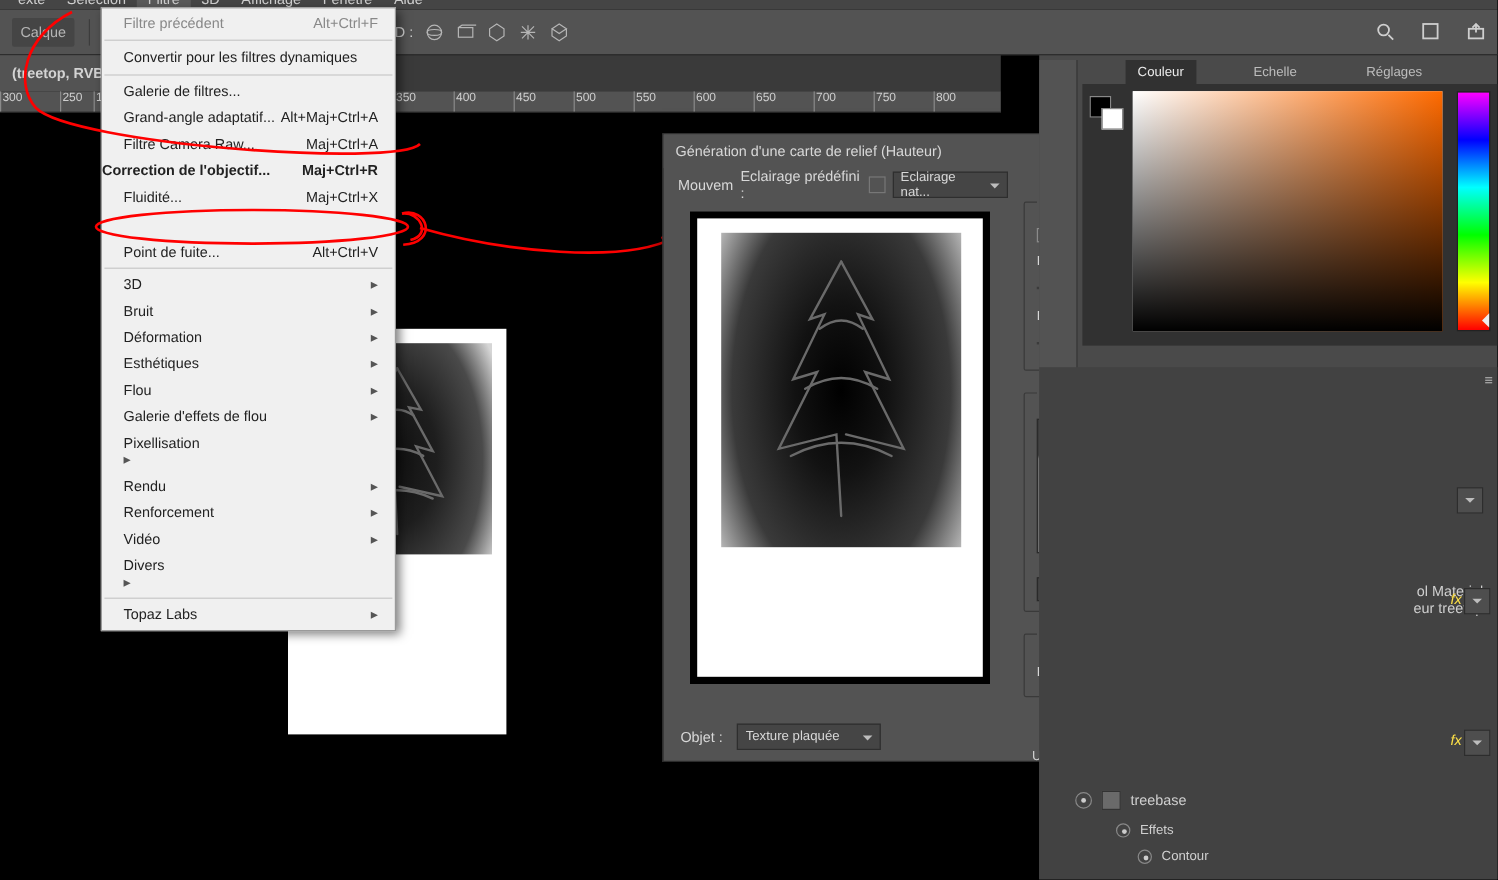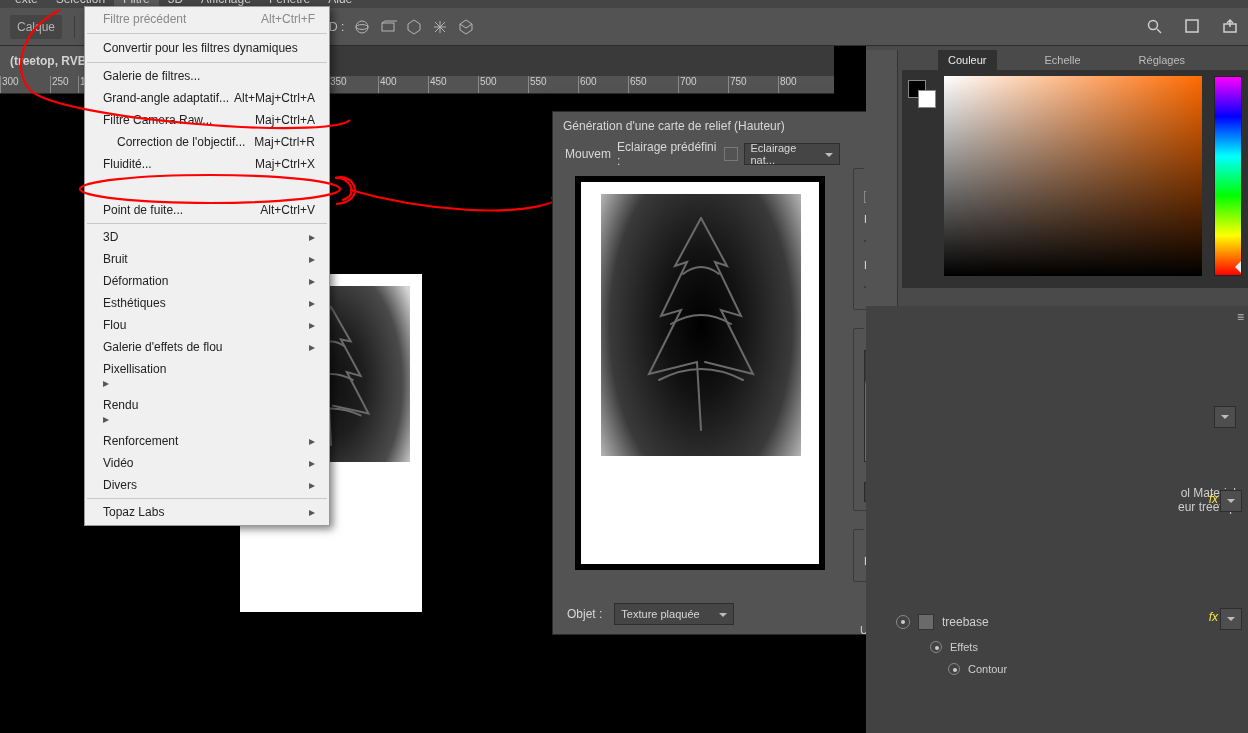--- a/index.html
+++ b/index.html
@@ -154,21 +154,21 @@
     background: linear-gradient(to bottom, #ff00ff, #8000ff, #0000ff, #0080ff, #00ffff, #00ff80, #00ff00, #80ff00, #ffff00, #ff8000, #ff0000);
     border:1px solid #222;
   }
   .hue-thumb { position:absolute; right:0; width:0; height:0; border:6px solid transparent; border-right-color:#eee;}
   .panel2 { position:absolute; left:0; top:260px; right:0; bottom:0; background:#424242;}
   .panel2-menu { position:absolute; right:4px; top:4px; color:#bdbdbd;}
   .layer-block { position:absolute; left:30px; right:6px; color:#cfcfcf;}
   .drop { position:absolute; right:6px; width:22px; height:22px; border:1px solid #2d2d2d; background:#4e4e4e; display:flex; align-items:center; justify-content:center;}
   .drop::after{content:""; border:4px solid transparent; border-top-color:#bdbdbd; margin-top:3px;}
   .fx { position:absolute; right:30px; font-style:italic; color:#fde047;}
-  .layer-item { display:flex; align-items:center; gap:8px; height:28px;}
+  .layer-item { display:flex; align-items:center; gap:8px; height:28px;margin-top:45px;}
   .eye { width:14px; height:14px; border:1px solid #888; border-radius:50%; position:relative;}
   .eye::after{content:""; position:absolute; left:4px; top:4px; width:4px; height:4px; background:#ccc; border-radius:50%;}
   .thumb-sq { width:16px; height:16px; background:#6a6a6a; border:1px solid #333;}
   .sub { padding-left:34px; font-size:11px; display:flex; align-items:center; gap:8px; height:22px;}
   .sub .eye { width:12px; height:12px;}
 </style>
 </head>
 <body>
 
 <div class="menubar">
@@ -320,21 +320,21 @@
       <span></span>
     </div>
   <div style="display:flex;justify-content:space-between;padding:4px 14px 4px 18px;">
       <span>Grand-angle adaptatif...</span>
       <span>Alt+Maj+Ctrl+A</span>
     </div>
   <div style="display:flex;justify-content:space-between;padding:4px 14px 4px 18px;">
       <span>Filtre Camera Raw...</span>
       <span>Maj+Ctrl+A</span>
     </div>
-  <div style="display:flex;justify-content:space-between;padding:4px 14px 4px 32px;">
+  <div style="display:flex;justify-content:space-between;padding:4px 14px 4px 0;font-weight:bold;">
       <span>Correction de l'objectif...</span>
       <span>Maj+Ctrl+R</span>
     </div>
   <div style="display:flex;justify-content:space-between;padding:4px 14px 4px 18px;">
       <span>Fluidité...</span>
       <span>Maj+Ctrl+X</span>
     </div>
   <div style="display:flex;justify-content:space-between;padding:4px 14px 4px 18px;margin-top:24px;">
       <span>Point de fuite...</span>
       <span>Alt+Ctrl+V</span>
@@ -362,33 +362,33 @@
       <span style="color:#555;">▸</span>
     </div>
   <div style="display:flex;justify-content:space-between;padding:4px 14px 4px 18px;">
       <span>Galerie d'effets de flou</span>
       <span style="color:#555;">▸</span>
     </div>
   <div style="display:flex;justify-content:space-between;padding:4px 14px 4px 18px;flex-direction:column;">
       <span>Pixellisation</span>
       <span style="color:#555;">▸</span>
     </div>
+  <div style="display:flex;justify-content:space-between;padding:4px 14px 4px 18px;">
+      <span>Rendu</span>
+      <span style="color:#555;">▸</span>
+    </div>
+  <div style="display:flex;justify-content:space-between;padding:4px 14px 4px 18px;">
+      <span>Renforcement</span>
+      <span style="color:#555;">▸</span>
+    </div>
+  <div style="display:flex;justify-content:space-between;padding:4px 14px 4px 18px;">
+      <span>Vidéo</span>
+      <span style="color:#555;">▸</span>
+    </div>
   <div style="display:flex;justify-content:space-between;padding:4px 14px 4px 18px;flex-direction:column;">
-      <span>Rendu</span>
-      <span style="color:#555;">▸</span>
-    </div>
-  <div style="display:flex;justify-content:space-between;padding:4px 14px 4px 18px;">
-      <span>Renforcement</span>
-      <span style="color:#555;">▸</span>
-    </div>
-  <div style="display:flex;justify-content:space-between;padding:4px 14px 4px 18px;">
-      <span>Vidéo</span>
-      <span style="color:#555;">▸</span>
-    </div>
-  <div style="display:flex;justify-content:space-between;padding:4px 14px 4px 18px;">
       <span>Divers</span>
       <span style="color:#555;">▸</span>
     </div>
   <div style="height:1px;background:#c8c8c8;margin:2px 2px;"></div>
   <div style="display:flex;justify-content:space-between;padding:4px 14px 6px 18px;">
       <span>Topaz Labs</span>
       <span style="color:#555;">▸</span>
     </div>
 </div>
 

